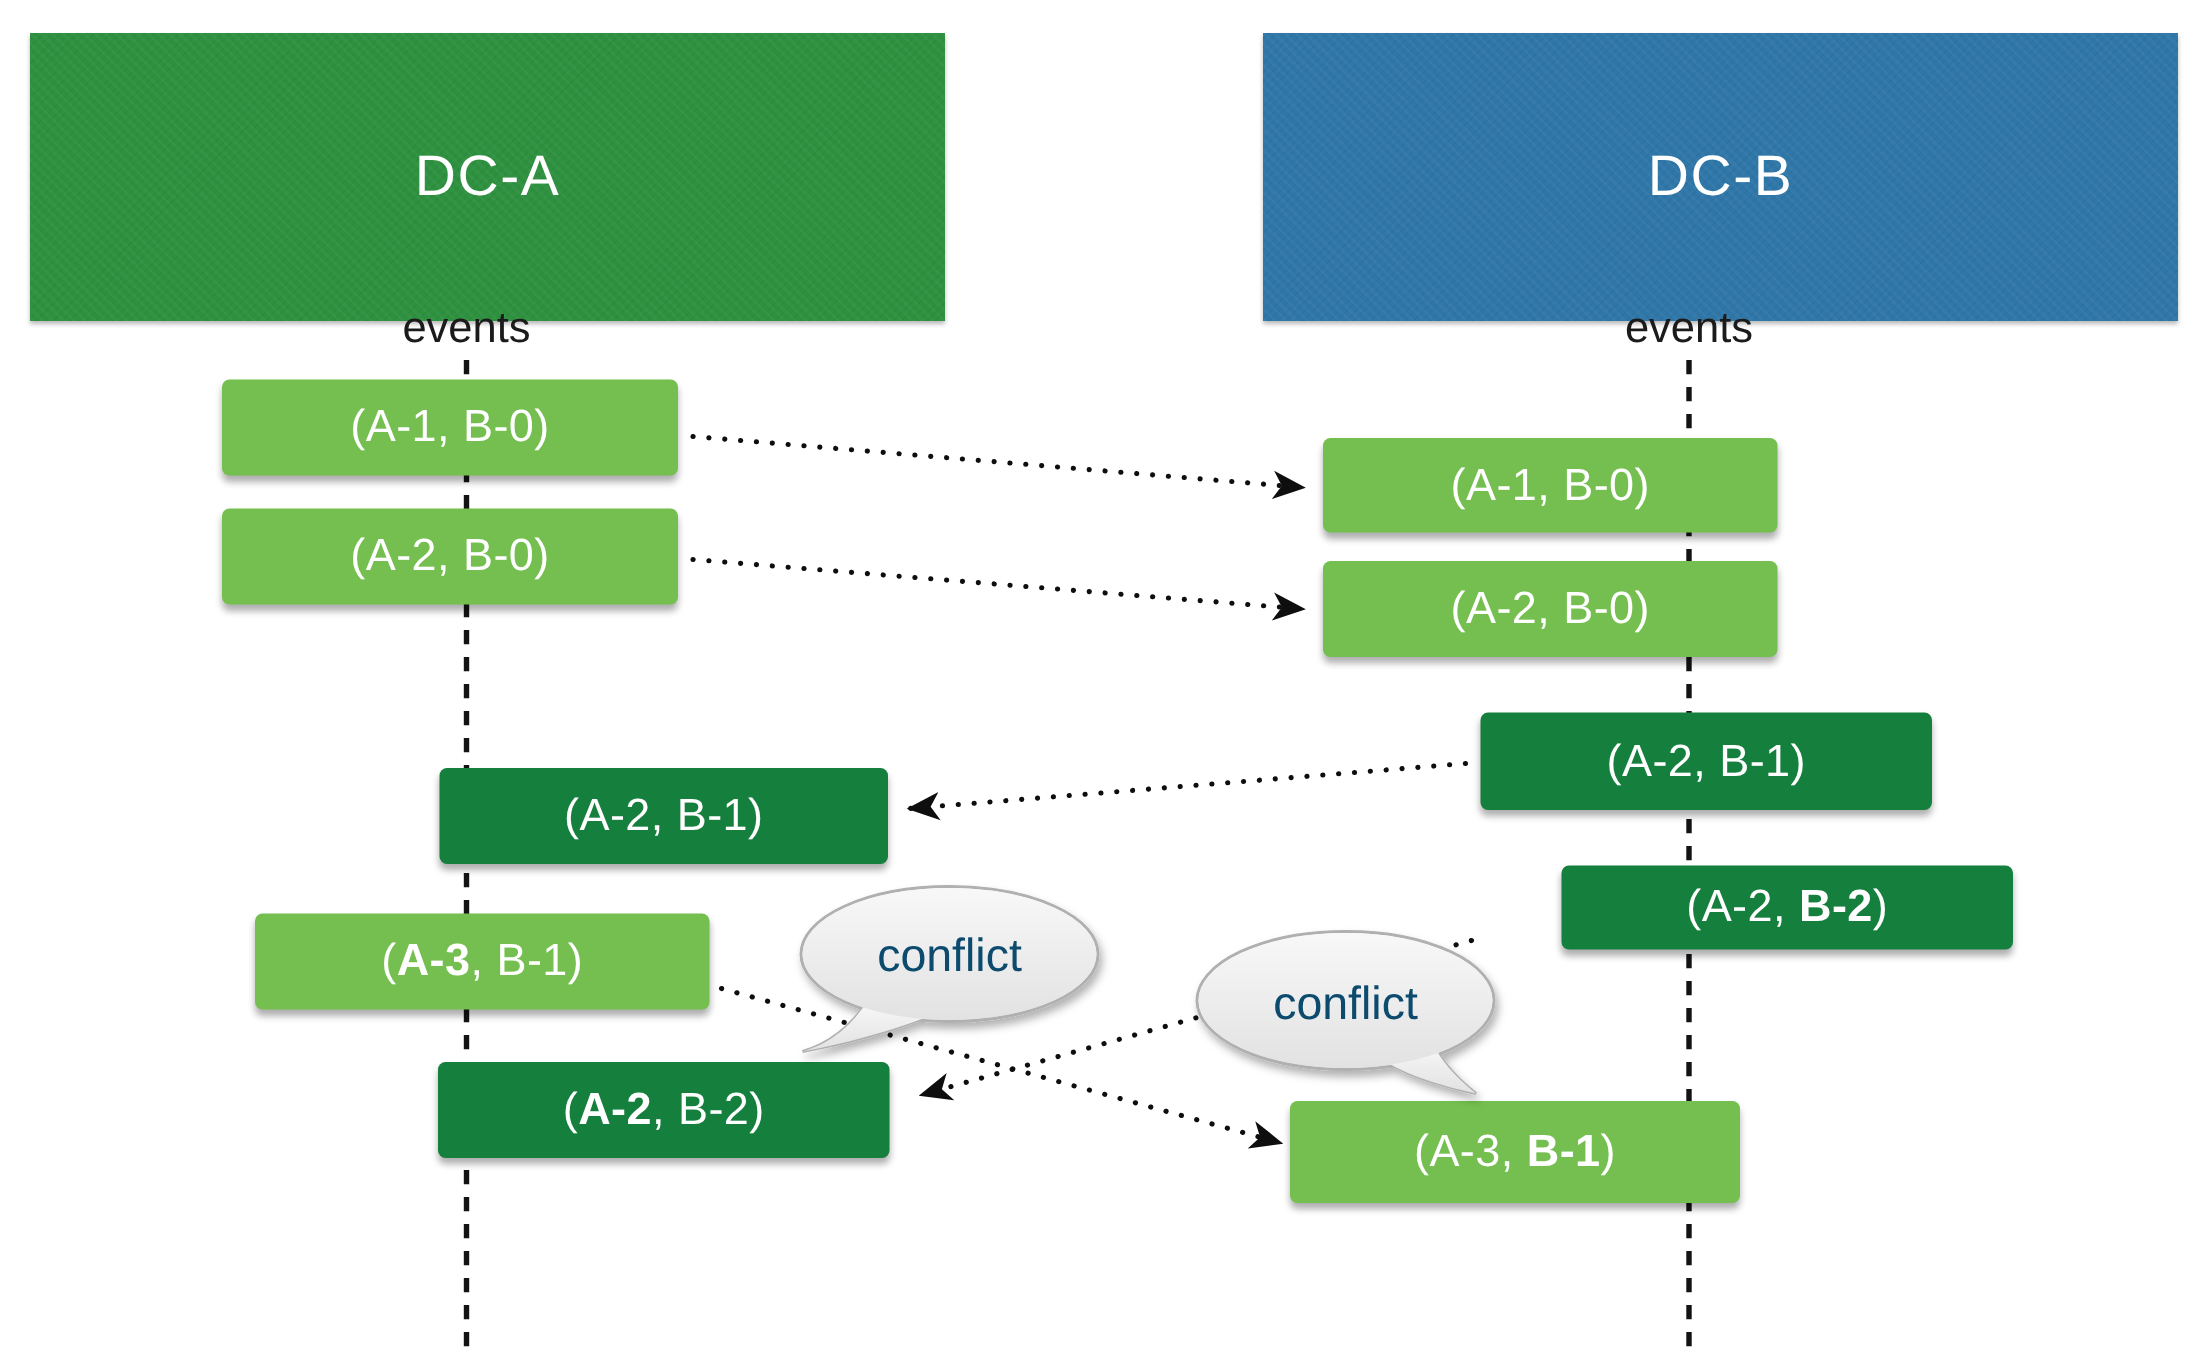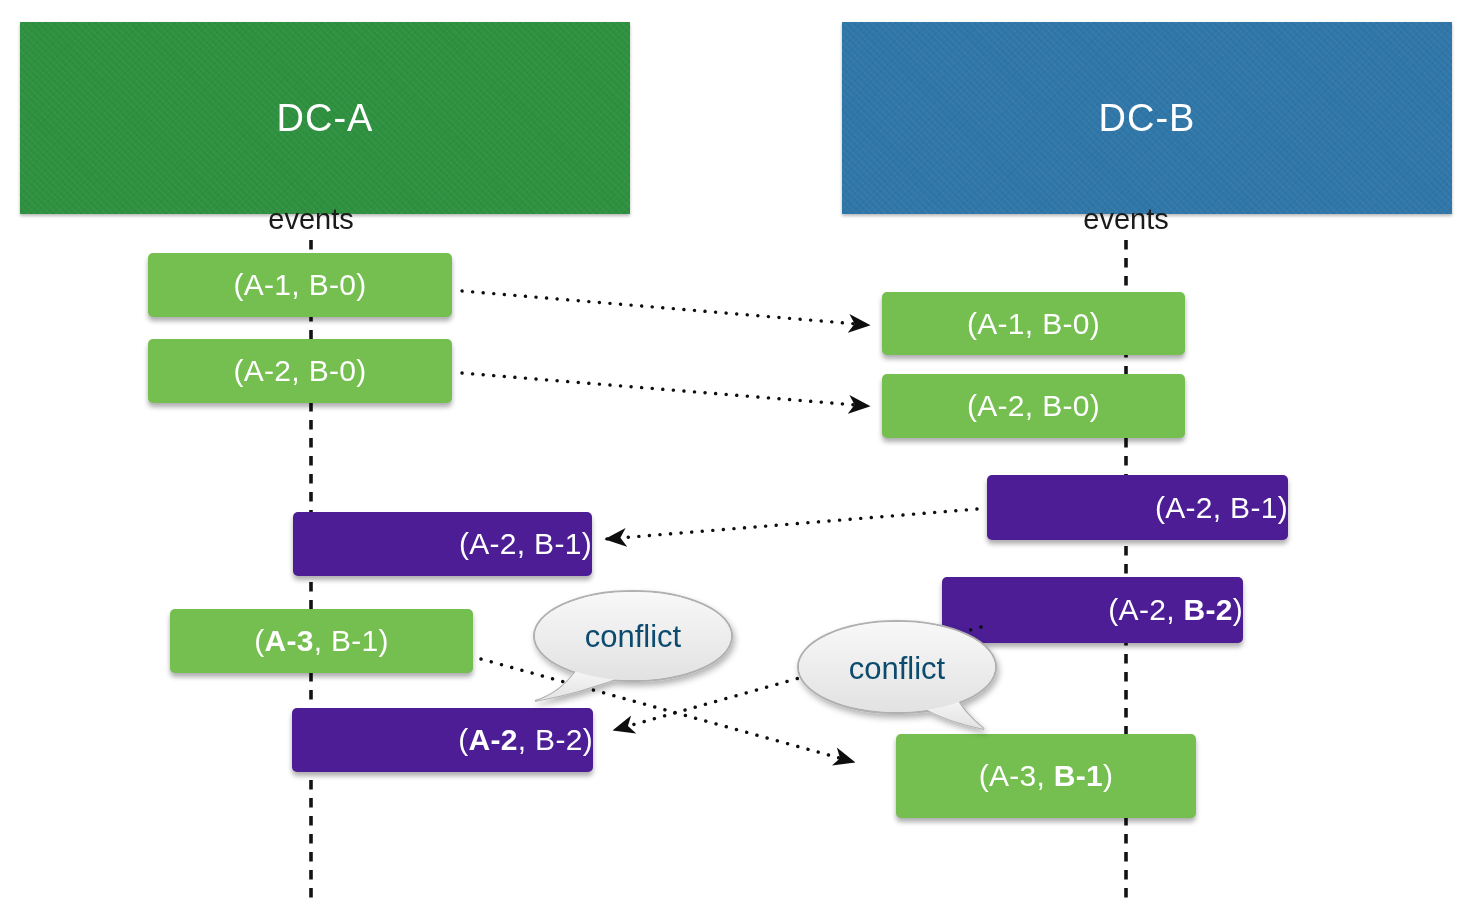--- a/index.html
+++ b/index.html
@@ -33,21 +33,21 @@
   #events-b{left:1026px;}
   
   .pill{
     position:absolute;z-index:2;border-radius:5px;
     display:flex;align-items:center;justify-content:center;
     color:#ffffff;font-size:30px;font-weight:300;letter-spacing:0.3px;
     box-shadow:0 4px 5px rgba(0,0,0,0.32);
     white-space:pre;
   }
   .pill.green{background:#74bf4f;}
-  .pill.blue{background:#4c1d95;justify-content:flex-end;}
+  .pill.blue{background:#15803d;}
   .pill .b{font-weight:700;}
   
   .callout-label{
     position:absolute;z-index:4;width:200px;text-align:center;
     font-size:31px;font-weight:300;color:#0c4a6e;
   }
   #conflict-left-label{left:533px;top:619px;}
   #conflict-right-label{left:797px;top:651px;}
 </style>
 </head>
@@ -90,24 +90,24 @@
 
 <div class="pill green" style="left:882px;top:292px;width:303px;height:63px;">
   <span>(A-1, B-0)</span><span class="b"></span><span></span>
 </div>
 <div class="pill green" style="left:882px;top:374px;width:303px;height:64px;">
   <span>(A-2, B-0)</span><span class="b"></span><span></span>
 </div>
 <div class="pill blue" style="left:987px;top:475px;width:301px;height:65px;">
   <span>(A-2, B-1)</span><span class="b"></span><span></span>
 </div>
-<div class="pill blue" style="left:942px;top:577px;width:301px;height:66px;">
+<div class="pill blue" style="left:1041px;top:577px;width:301px;height:56px;">
   <span>(A-2, </span><span class="b">B-2</span><span>)</span>
 </div>
-<div class="pill green" style="left:896px;top:734px;width:300px;height:84px;text-align:center;">
+<div class="pill green" style="left:860px;top:734px;width:300px;height:68px;text-align:center;">
   <span>(A-3, </span><span class="b">B-1</span><span>)</span>
 </div>
 
 <svg id="lines-over" class="svg-layer" width="1472" height="900" viewBox="0 0 1472 900">
   <defs>
     <marker id="arrowhead" markerUnits="userSpaceOnUse" markerWidth="22" markerHeight="20" viewBox="0 0 14 12" refX="13" refY="6" orient="auto-start-reverse">
       <path d="M0,0 L14,6 L0,12 L3.8,6 Z" fill="#0e0e0e"></path>
     </marker>
     <linearGradient id="bubbleGrad" x1="0" y1="0" x2="0" y2="1">
       <stop offset="0" stop-color="#f8f8f8"></stop>

